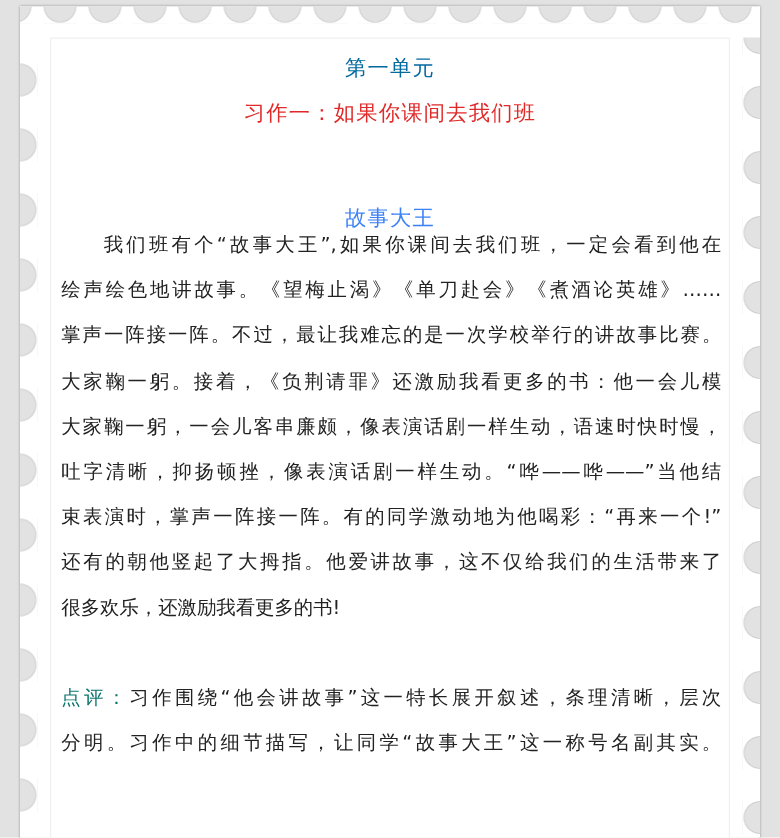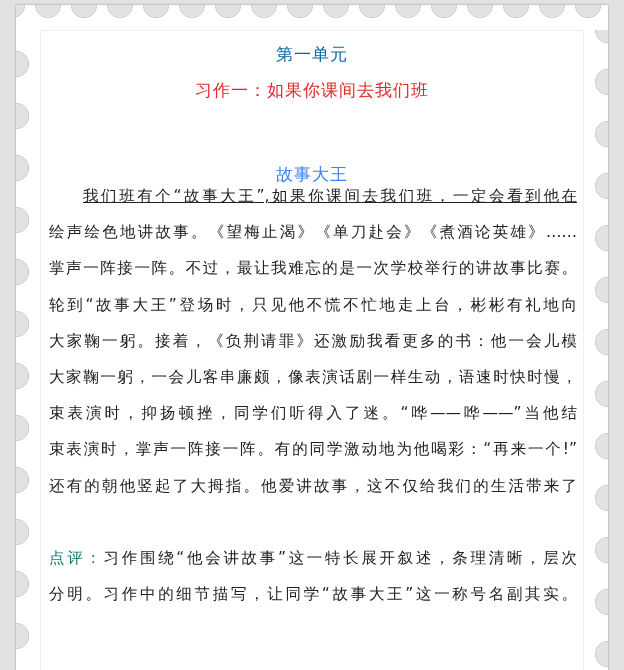--- a/index.html
+++ b/index.html
@@ -51,44 +51,44 @@
   .essay-title {
     position: absolute; left: 0; right: 0; top: 121px;
     text-align: center; color: #3b82f6; font-size: 17px; letter-spacing: 1px; margin-top: 11px;
   }
   .body {
     position: absolute; left: 8px; width: 528px; top: 147px;
     color: #222; font-size: 15.5px; line-height: 36.2px;
   }
   .line { white-space: nowrap; height: 36.2px; text-align: justify; text-align-last: justify; }
   .line.last { text-align-last: left; }
-  .line.indent { padding-left: 34px; text-decoration: underline; }
+  .line.indent { padding-left: 34px; }
   .gap { height: 36.2px; }
   .comment-label { color: #0f766e; }
 </style>
 </head>
 <body>
 
 <div class="stamp"></div>
 <div class="scallop-top"></div>
 <div class="scallop-left"></div>
 <div class="scallop-right"></div>
 
 <div class="paper">
   <div class="unit-title">第一单元</div>
   <div class="lesson-title">习作一：如果你课间去我们班</div>
   <div class="essay-title">故事大王</div>
 
   <div class="body">
     <div class="line indent">我们班有个“故事大王”,如果你课间去我们班，一定会看到他在</div>
     <div class="line">绘声绘色地讲故事。《望梅止渴》《单刀赴会》《煮酒论英雄》……</div>
     <div class="line">掌声一阵接一阵。不过，最让我难忘的是一次学校举行的讲故事比赛。</div>
-    <div class="line">轮到“故事大王”登场时，只见他不慌不忙地走上台，彬彬有礼地向</div>
     <div class="line">大家鞠一躬。接着，《负荆请罪》还激励我看更多的书：他一会儿模</div>
     <div class="line">大家鞠一躬，一会儿客串廉颇，像表演话剧一样生动，语速时快时慢，</div>
-    <div class="line">束表演时，抑扬顿挫，同学们听得入了迷。“哗——哗——”当他结</div>
+    <div class="line">吐字清晰，抑扬顿挫，像表演话剧一样生动。“哗——哗——”当他结</div>
     <div class="line">束表演时，掌声一阵接一阵。有的同学激动地为他喝彩：“再来一个!”</div>
     <div class="line">还有的朝他竖起了大拇指。他爱讲故事，这不仅给我们的生活带来了</div>
+    <div class="line last">很多欢乐，还激励我看更多的书!</div>
     <div class="gap"></div>
     <div class="line"><span class="comment-label">点评：</span><span>习作围绕“他会讲故事”这一特长展开叙述，条理清晰，层次</span></div>
     <div class="line">分明。习作中的细节描写，让同学“故事大王”这一称号名副其实。</div>
   </div>
 </div>
 
 </body></html>

